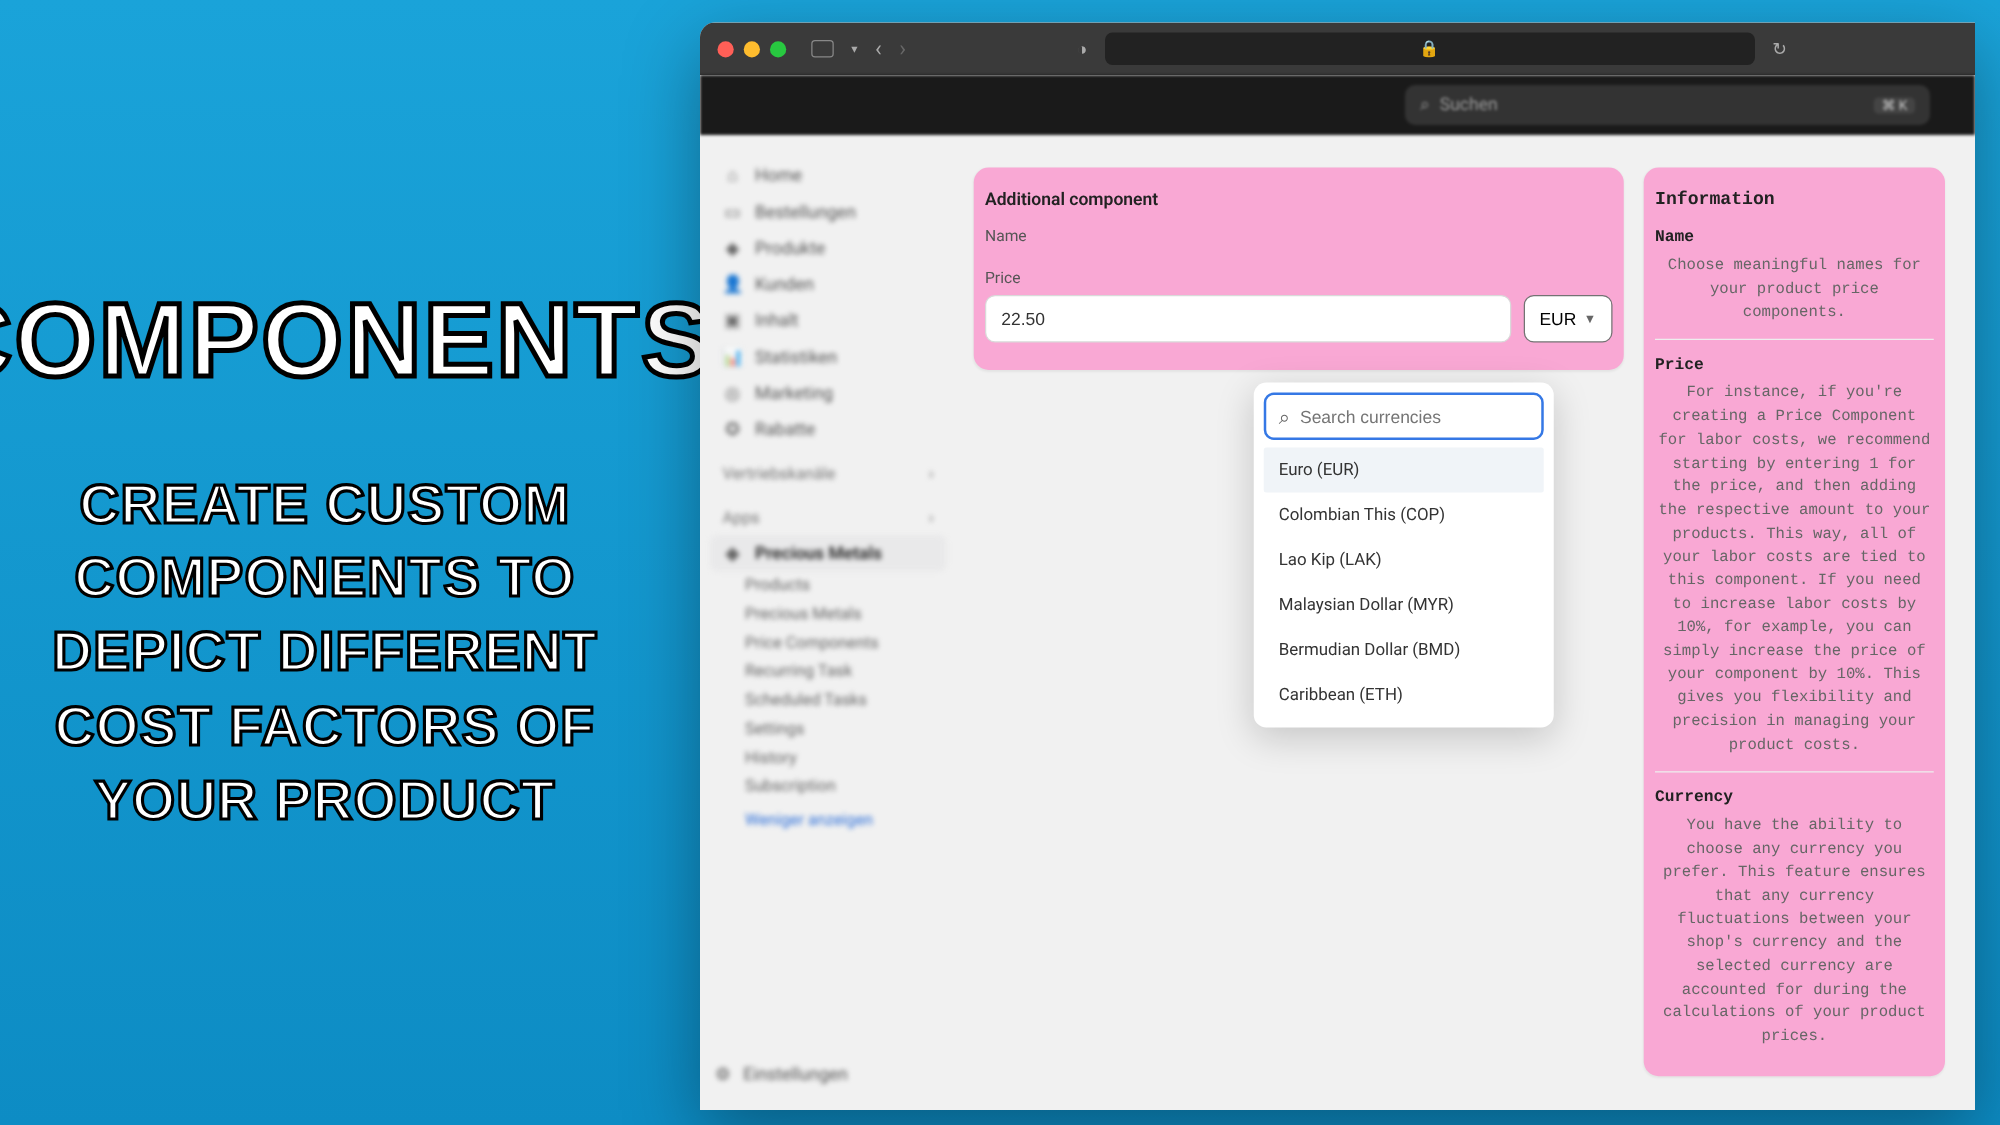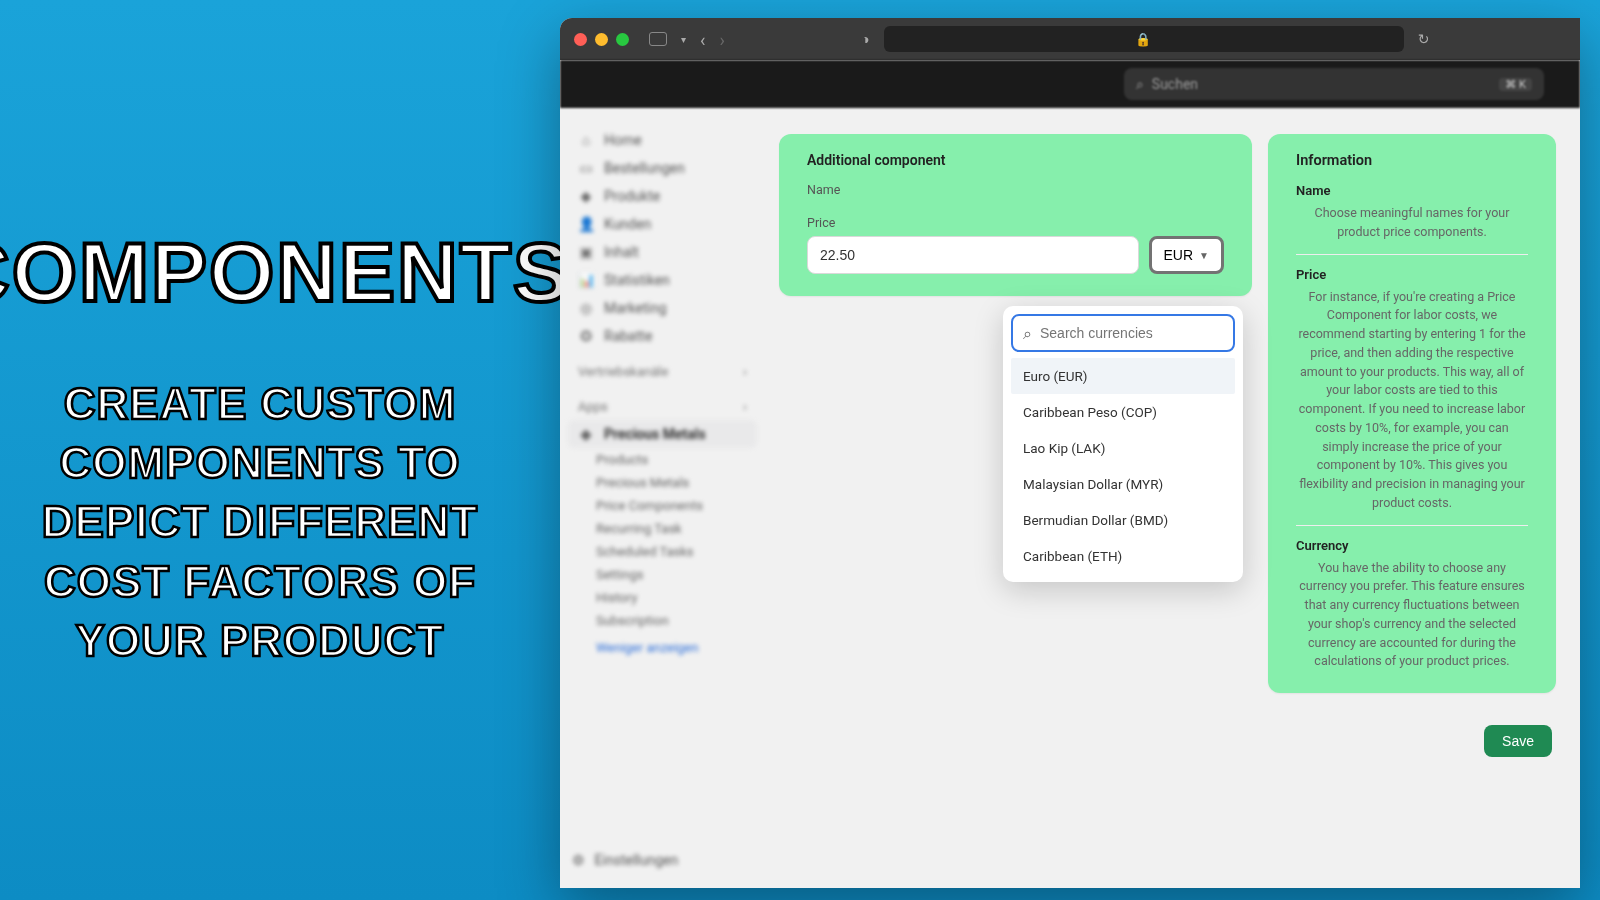--- a/index.html
+++ b/index.html
@@ -52,35 +52,35 @@
 .app-body { display:flex; height:calc(100% - 90px); background:#f1f1f1; }
 .sidebar { width:205px; padding:18px 8px; filter: blur(2.2px); }
 .side-item { display:flex; gap:10px; align-items:center; padding:6px 10px; color:#555; font-size:14px; border-radius:6px; }
 .side-item .ic { width:16px;text-align:center;color:#666; }
 .side-head { font-size:13px;color:#777;padding:14px 10px 6px; display:flex; justify-content:space-between;}
 .side-sub { padding-left:28px; font-size:13px; color:#666; padding-top:4px; padding-bottom:4px; }
 .side-item.active { background:#e9e9ea; font-weight:600; color:#222; }
 .side-link { color:#2d6fd9; font-size:13px; padding:8px 10px 8px 28px; }
 .side-footer { position:absolute; bottom:20px; left:12px; display:flex; gap:10px; align-items:center; color:#555; font-size:14px; }
 .main { flex:1; padding:26px 24px 26px 14px; display:flex; gap:16px; align-items:flex-start; position:relative; }
-.card { background:#86efac; border-radius:12px; padding:18px 28px 22px; box-shadow:0 1px 2px rgba(0,0,0,.06); }
+.card { background:#f9a8d4; border-radius:12px; padding:18px 9px 22px; box-shadow:0 1px 2px rgba(0,0,0,.06); }
 .left-col { flex:1; display:flex; flex-direction:column; gap:0; }
 .card h3 { font-size:14px; font-weight:600; color:#222; margin-bottom:14px; }
 .lbl { font-size:12.5px; color:#555; margin-bottom:6px; display:block; }
 .inp { width:100%; height:38px; border:1px solid #d9d9d9; border-radius:8px; padding:0 12px; font-size:14px; color:#333; background:#fff; }
 .row-price { display:flex; gap:10px; margin-top:18px; align-items:flex-end; }
 .row-price .price-wrap { flex:1; }
-.cur-btn { height:38px; padding:0 12px; border:3px solid #737373; border-radius:8px; background:#fff; font-size:14px; display:flex; align-items:center; gap:6px; cursor:pointer; }
+.cur-btn { height:38px; padding:0 12px; border:1px solid #737373; border-radius:8px; background:#fff; font-size:14px; display:flex; align-items:center; gap:6px; cursor:pointer; }
 .cur-btn .car { font-size:10px; color:#666; }
 .dropdown { position:absolute; top:198px; left:238px; width:240px; background:#fff; border-radius:10px; box-shadow:0 8px 30px rgba(0,0,0,.18); padding:8px; z-index:50; }
 .dd-search { border:2px solid #3578e5; border-radius:8px; height:38px; display:flex; align-items:center; padding:0 10px; gap:8px; margin-bottom:6px; }
 .dd-search input { border:none; outline:none; font-size:14px; flex:1; }
 .dd-item { padding:10px 12px; font-size:13.5px; color:#333; border-radius:2px; cursor:pointer; }
 .dd-item.sel { background:#f0f4f8; }
-.info-card { width:288px; }
+.info-card { width:241px;font-family:Liberation Mono, monospace; }
 .info-card h3 { font-size:14.5px; margin-bottom:14px; }
 .info-sec { border-top:1px solid #eee; padding-top:12px; margin-top:12px; }
 .info-sec:first-of-type { border-top:none; margin-top:0; padding-top:0; }
 .info-sec h4 { font-size:13px; font-weight:600; margin-bottom:6px; color:#222; }
 .info-sec p { font-size:12.5px; color:#666; line-height:1.5;text-align:center; }
 .save-row { position:absolute; right:24px; bottom:-50px; }
 .save-row { position: static; width:100%; display:flex; justify-content:flex-end; margin-top:18px; padding-right:4px; }
 .save-btn { background:#1f8a53; color:#ffffff; border:none; border-radius:8px; padding:8px 18px; font-size:14px; font-weight:500; cursor:pointer; }
 .outer-right { display:flex; flex-direction:column; gap:14px; }
 </style>
@@ -199,21 +199,21 @@
             </button>
           </div>
         </div>
 
         <div class="dropdown">
           <div class="dd-search">
             <span style="color:#666;">⌕</span>
             <input placeholder="Search currencies" style="">
           </div>
           <div class="dd-item sel">Euro (EUR)</div>
-          <div class="dd-item">Caribbean Peso (COP)</div>
+          <div class="dd-item">Colombian This (COP)</div>
           <div class="dd-item">Lao Kip (LAK)</div>
           <div class="dd-item">Malaysian Dollar (MYR)</div>
           <div class="dd-item">Bermudian Dollar (BMD)</div>
           <div class="dd-item">Caribbean (ETH)</div>
         </div>
       </div>
 
       <div class="outer-right">
         <div class="card info-card">
           <h3>Information</h3>

